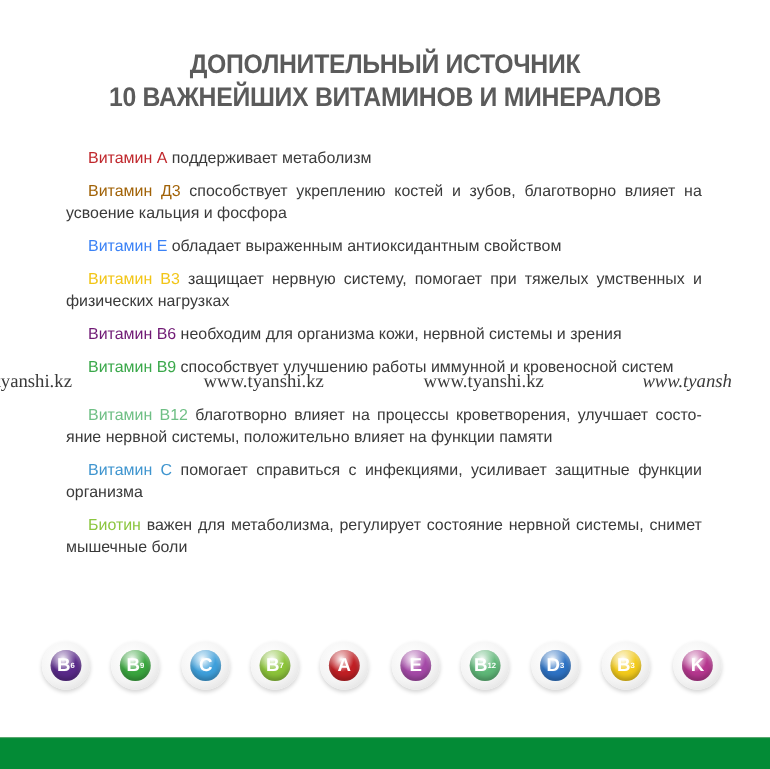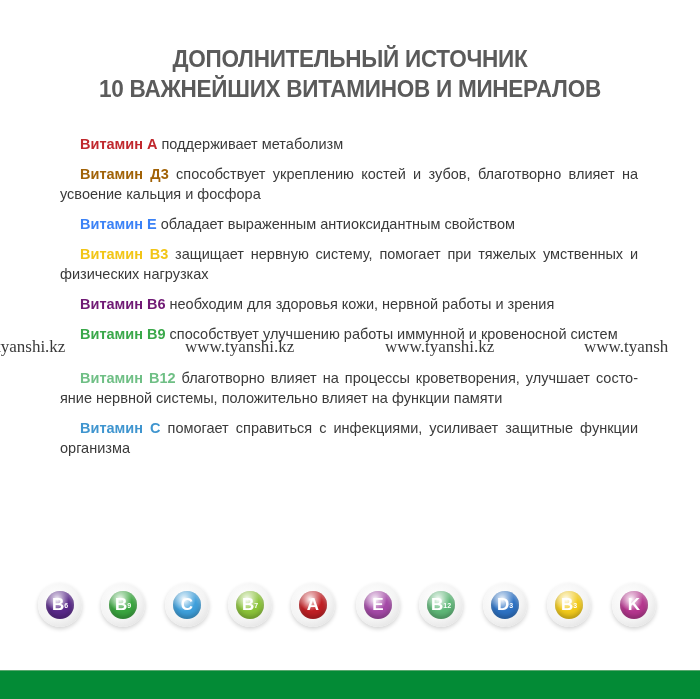--- a/index.html
+++ b/index.html
@@ -12,21 +12,21 @@
     font-family:"Liberation Sans", sans-serif; font-weight:bold;
     font-size:24.5px; line-height:30px; color:#5b5b5b; letter-spacing:-0.3px;
     transform:scaleX(0.92); transform-origin:center top;
   }
   .items { position:absolute; left:60px; top:134px; width:578px; }
   .item {
     font-size:14.5px; line-height:20px; text-align:justify; color:#3a3a3a;
     margin-bottom:10px; text-indent:20px;
     font-family:"Liberation Sans", sans-serif;
   }
-  .item .name { font-weight:bold; }
+  .item .name { font-weight:normal; }
   .item.single { text-align-last:left; }
   .watermark {
     position:absolute; top:337px; left:0; width:700px; height:22px;
     font-family:"Liberation Serif", serif; font-size:17px; color:#3a3a3a;
     white-space:nowrap;
   }
   .watermark span { position:absolute; top:0; }
   .balls { position:absolute; top:583px; left:0; width:700px; height:46px; }
   .ball {
     position:absolute; width:44px; height:44px; border-radius:50%;
@@ -48,31 +48,32 @@
 <div class="title">
   <div>ДОПОЛНИТЕЛЬНЫЙ ИСТОЧНИК</div>
   <div>10 ВАЖНЕЙШИХ ВИТАМИНОВ И МИНЕРАЛОВ</div>
 </div>
 
 <div class="items">
   <div class="item single"><span class="name" style="color: rgb(192, 40, 45);">Витамин А</span><span> поддерживает метаболизм</span></div>
   <div class="item"><span class="name" style="color: #a16207;">Витамин Д3</span><span> способствует укреплению костей и зубов, благотворно влияет на усвоение кальция и фосфора</span></div>
   <div class="item single"><span class="name" style="color: #3b82f6;">Витамин Е</span><span> обладает выраженным антиоксидантным свойством</span></div>
   <div class="item"><span class="name" style="color: rgb(242, 197, 22);">Витамин В3</span><span> защищает нервную систему, помогает при тяжелых умственных и физических нагрузках</span></div>
-  <div class="item single"><span class="name" style="color: #701a75;">Витамин В6</span><span> необходим для здоровья кожи, нервной работы и зрения</span></div>
+  <div class="item single"><span class="name" style="color: #701a75;">Витамин В6</span><span> необходим для организма кожи, нервной системы и зрения</span></div>
   <div class="item single" style="margin-bottom:46px;"><span class="name" style="color: rgb(58, 168, 74);">Витамин В9</span><span> способствует улучшению работы иммунной и кровеносной систем</span></div>
   <div class="item" style="margin-top:-22px;"><span class="name" style="color: rgb(111, 191, 133);">Витамин В12</span><span> благотворно влияет на процессы кроветворения, улучшает состо-яние нервной системы, положительно влияет на функции памяти</span></div>
   <div class="item"><span class="name" style="color: rgb(63, 149, 207);">Витамин С</span><span> помогает справиться с инфекциями, усиливает защитные функции организма</span></div>
+  <div class="item"><span class="name" style="color: rgb(140, 198, 63);">Биотин</span><span> важен для метаболизма, регулирует состояние нервной системы, снимет мышечные боли</span></div>
 </div>
 
 <div class="watermark">
   <span style="left:-4px;">tyanshi.kz</span>
   <span style="left:185px;">www.tyanshi.kz</span>
   <span style="left:385px;">www.tyanshi.kz</span>
-  <span style="left:584px;">www.tyansh</span>
+  <span style="left:584px;font-style:italic;">www.tyansh</span>
 </div>
 
 <div class="balls">
   <div class="ball" style="left:38px;">
       <div class="inner" style="background: radial-gradient(circle at 40% 30%, rgba(255, 255, 255, 0.45) 0%, rgb(90, 42, 138) 45%, rgb(90, 42, 138) 100%);">
         <span>B</span>
         <sub>6</sub>
       </div>
     </div>
   <div class="ball" style="left:101px;">

